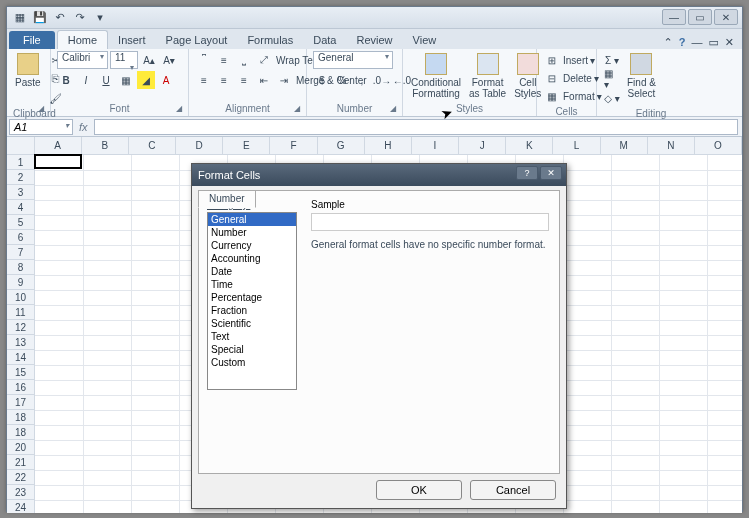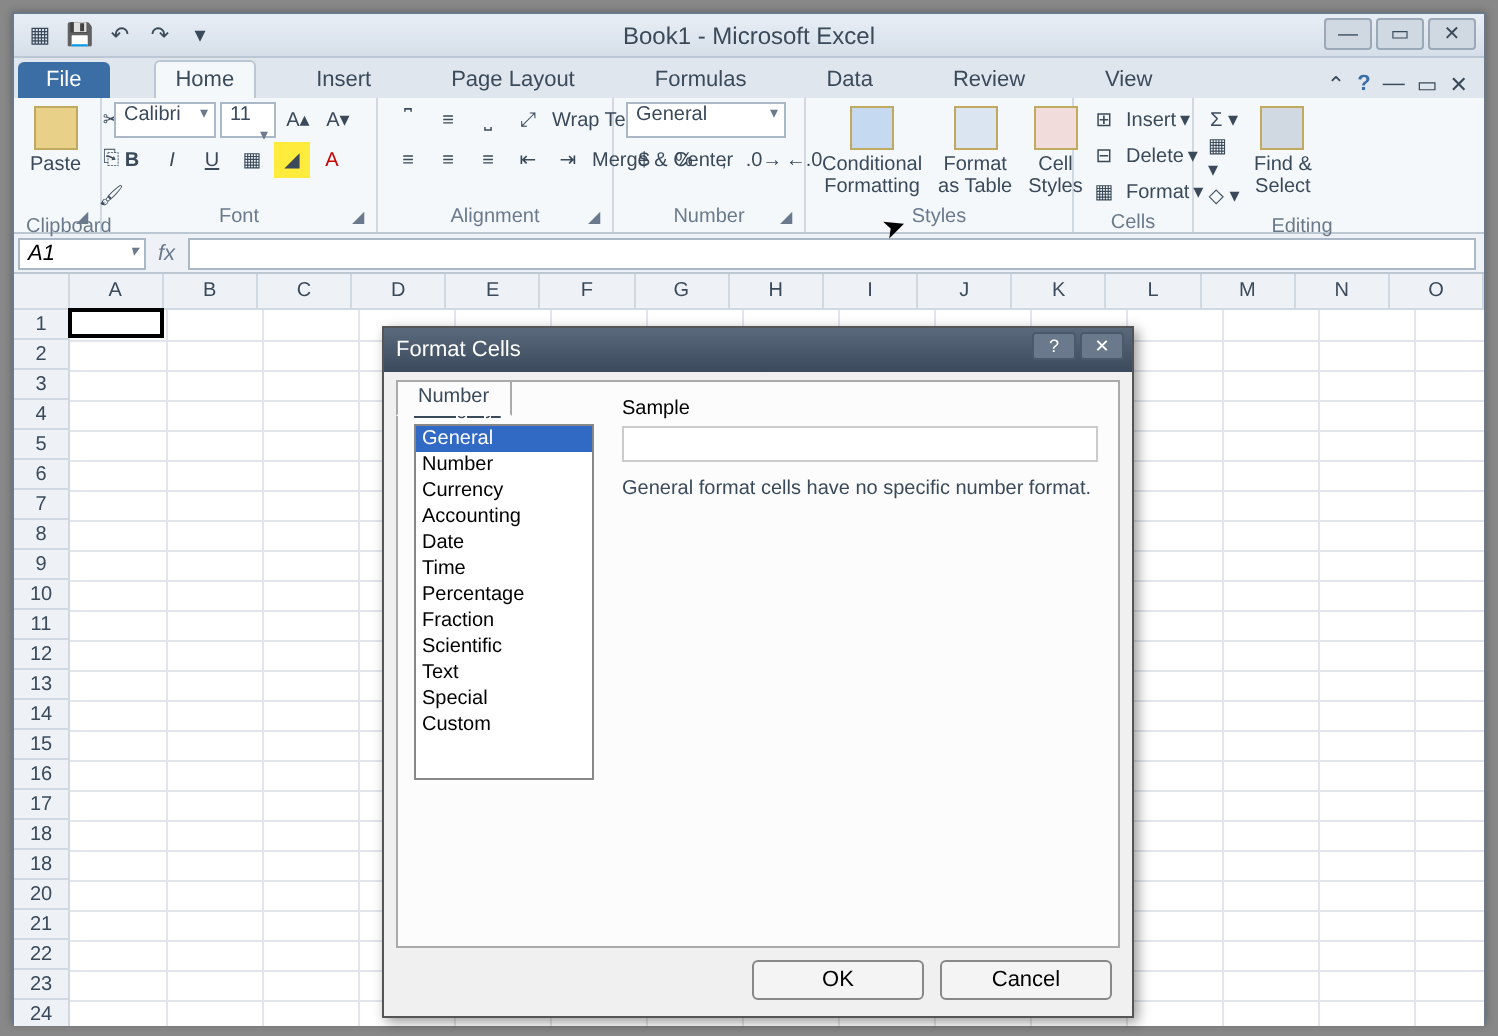--- a/index.html
+++ b/index.html
@@ -8,21 +8,21 @@
 
 
 .titlebar { height: 22px; background: linear-gradient(#e8eef5,#d6dfe9); display: flex; align-items: center; position: relative; border-bottom: 1px solid #bcc7d4; }
 .qat { display: flex; gap: 2px; margin-left: 4px; align-items: center; }
 .qat-btn { width: 18px; height: 18px; display: flex; align-items: center; justify-content: center; font-size: 11px; color: #3a4a5a; border-radius: 2px; }
 .title-text { position: absolute; left: 50%; transform: translateX(-50%); font-size: 12px; color: #3a4a5a; }
 .winctrl { position: absolute; right: 4px; top: 2px; display: flex; gap: 2px; }
 .winctrl span { width: 24px; height: 16px; background: #d0d8e2; border: 1px solid #9aa8b8; display: flex; align-items: center; justify-content: center; font-size: 10px; color: #3a4a5a; border-radius: 2px; }
 
 
-.tabs { height: 20px; display: flex; align-items: flex-end; padding-left: 2px; background: #dfe6ee; gap: 20px; }
+.tabs { height: 20px; display: flex; align-items: flex-end; padding-left: 2px; background: #dfe6ee; }
 .file-tab { background: #3b6ea5; color: #fff; font-size: 11px; padding: 3px 14px; border-radius: 3px 3px 0 0; margin-right: 2px; }
 .tab { font-size: 11px; color: #3a4a5a; padding: 3px 10px; border-radius: 3px 3px 0 0; }
 .tab.active { background: #f5f8fb; border: 1px solid #bcc7d4; border-bottom: none; }
 .ribbon-help { position: absolute; right: 8px; display: flex; gap: 6px; font-size: 11px; color: #3a4a5a; }
 
 
 .ribbon { height: 68px; background: #f5f8fb; border-bottom: 1px solid #bcc7d4; display: flex; }
 .group { border-right: 1px solid #d0d8e2; padding: 2px 6px 0 6px; position: relative; display: flex; flex-direction: column; }
 .group-name { font-size: 10px; color: #6a7a8c; text-align: center; height: 14px; line-height: 14px; }
 .group-body { flex: 1; display: flex; align-items: flex-start; gap: 4px; }
@@ -84,21 +84,20 @@
 <div class="window">
 
   <div class="titlebar">
     <div class="qat">
       <span class="qat-btn">▦</span>
       <span class="qat-btn">💾</span>
       <span class="qat-btn">↶</span>
       <span class="qat-btn">↷</span>
       <span class="qat-btn">▾</span>
     </div>
-    <div class="title-text">Book1 - Microsoft Excel</div>
     <div class="winctrl">
       <span>―</span>
       <span>▭</span>
       <span>✕</span>
     </div>
   </div>
 
   <div class="tabs">
     <div class="file-tab">File</div>
     <div class="tab active">Home</div>

